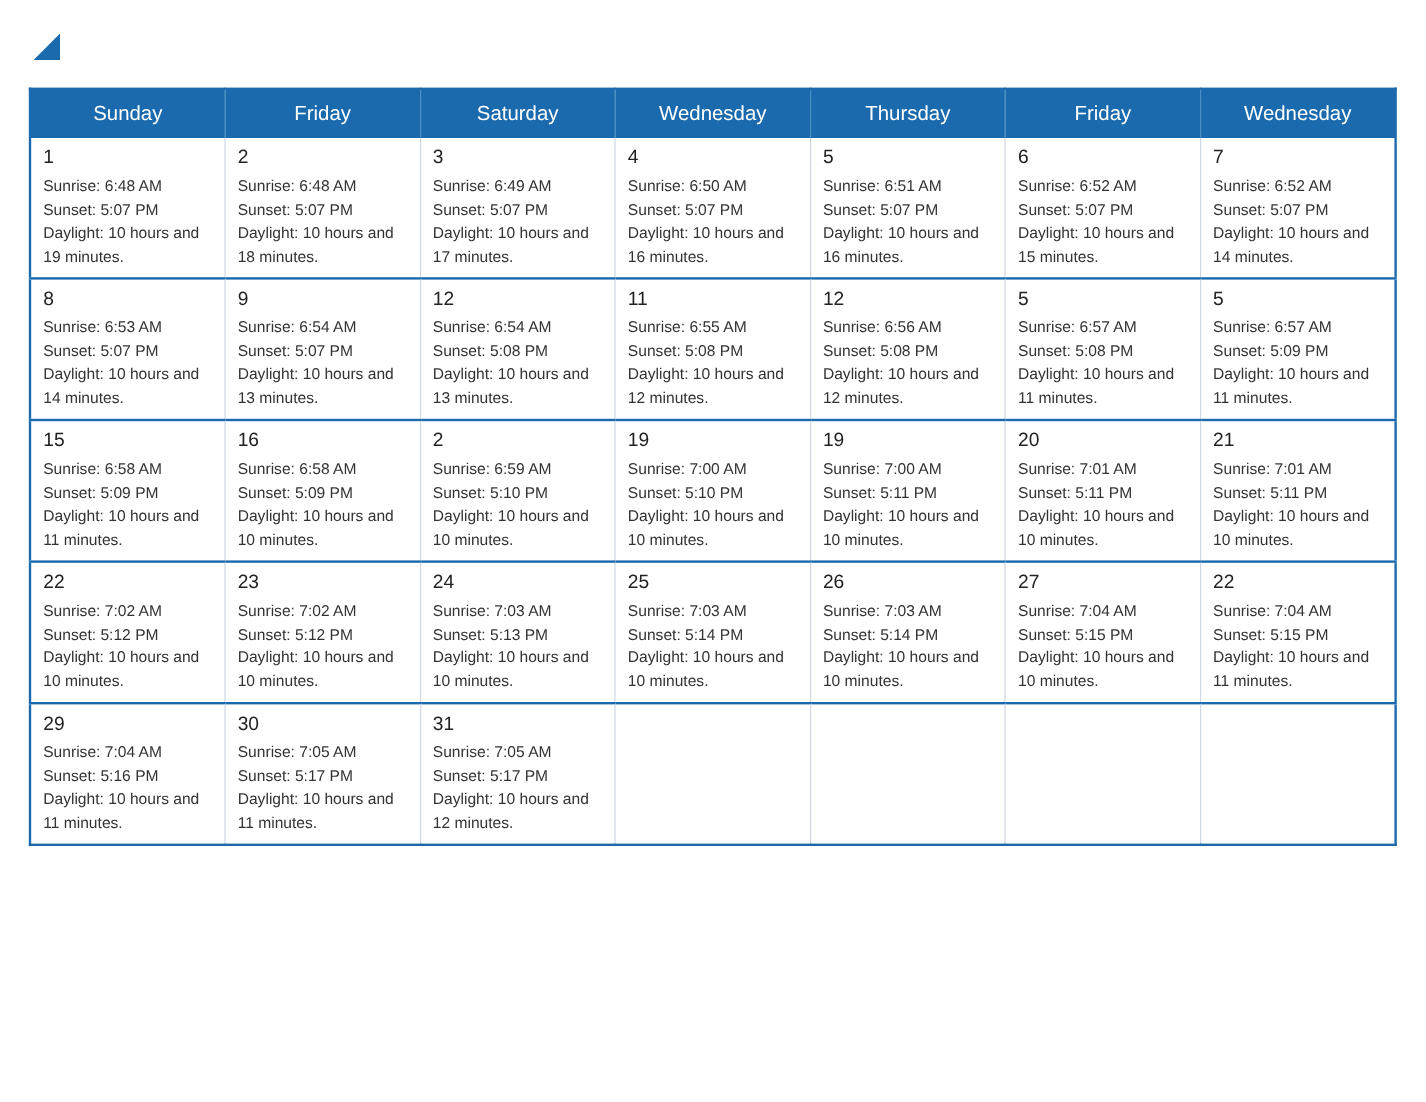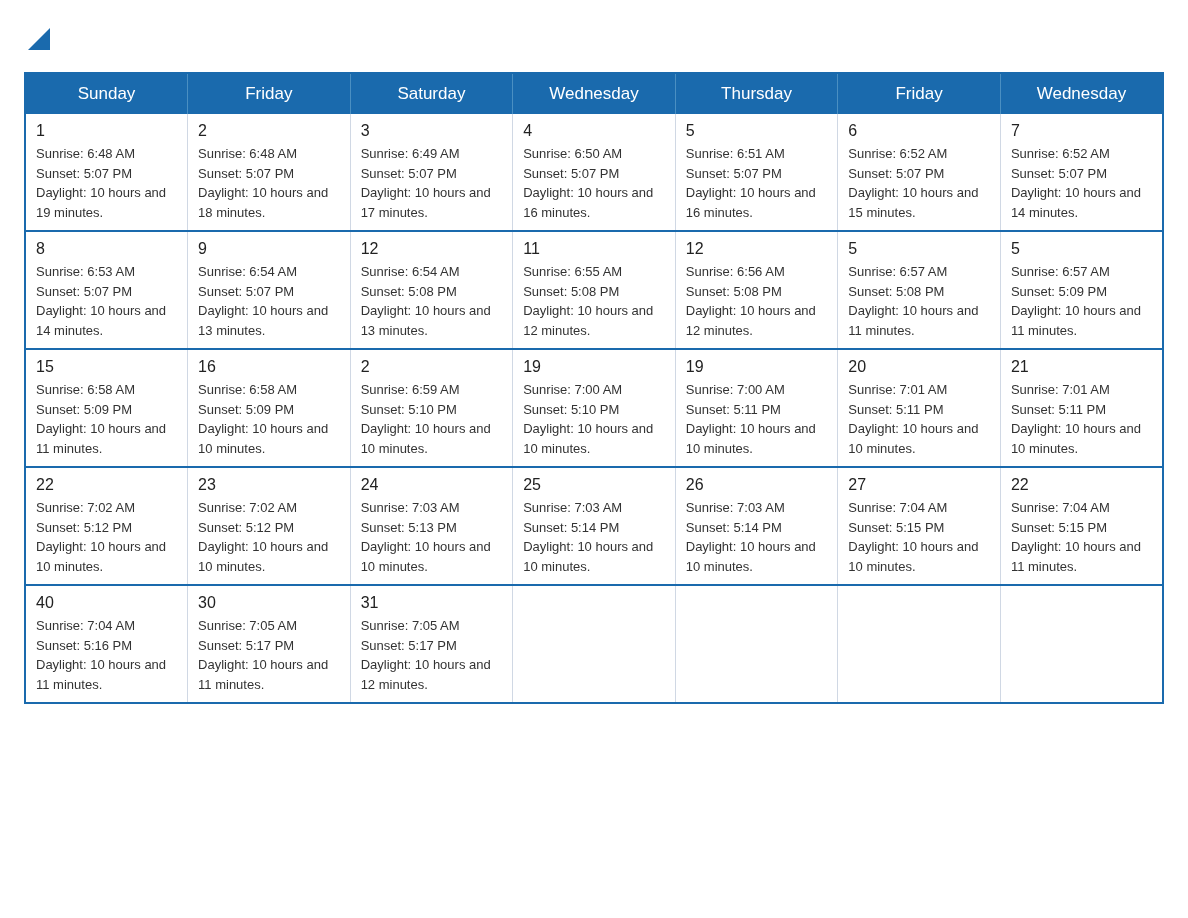--- a/index.html
+++ b/index.html
@@ -253,21 +253,21 @@
           <div class="day-number">27</div>
           <div class="day-info">Sunrise: 7:04 AM<br>Sunset: 5:15 PM<br>Daylight: 10 hours and 10 minutes.</div>
         </td>
         <td>
           <div class="day-number">22</div>
           <div class="day-info">Sunrise: 7:04 AM<br>Sunset: 5:15 PM<br>Daylight: 10 hours and 11 minutes.</div>
         </td>
       </tr>
       <tr>
         <td>
-          <div class="day-number">40</div>
+          <div class="day-number">29</div>
           <div class="day-info">Sunrise: 7:04 AM<br>Sunset: 5:16 PM<br>Daylight: 10 hours and 11 minutes.</div>
         </td>
         <td>
           <div class="day-number">30</div>
           <div class="day-info">Sunrise: 7:05 AM<br>Sunset: 5:17 PM<br>Daylight: 10 hours and 11 minutes.</div>
         </td>
         <td>
           <div class="day-number">31</div>
           <div class="day-info">Sunrise: 7:05 AM<br>Sunset: 5:17 PM<br>Daylight: 10 hours and 12 minutes.</div>
         </td>

